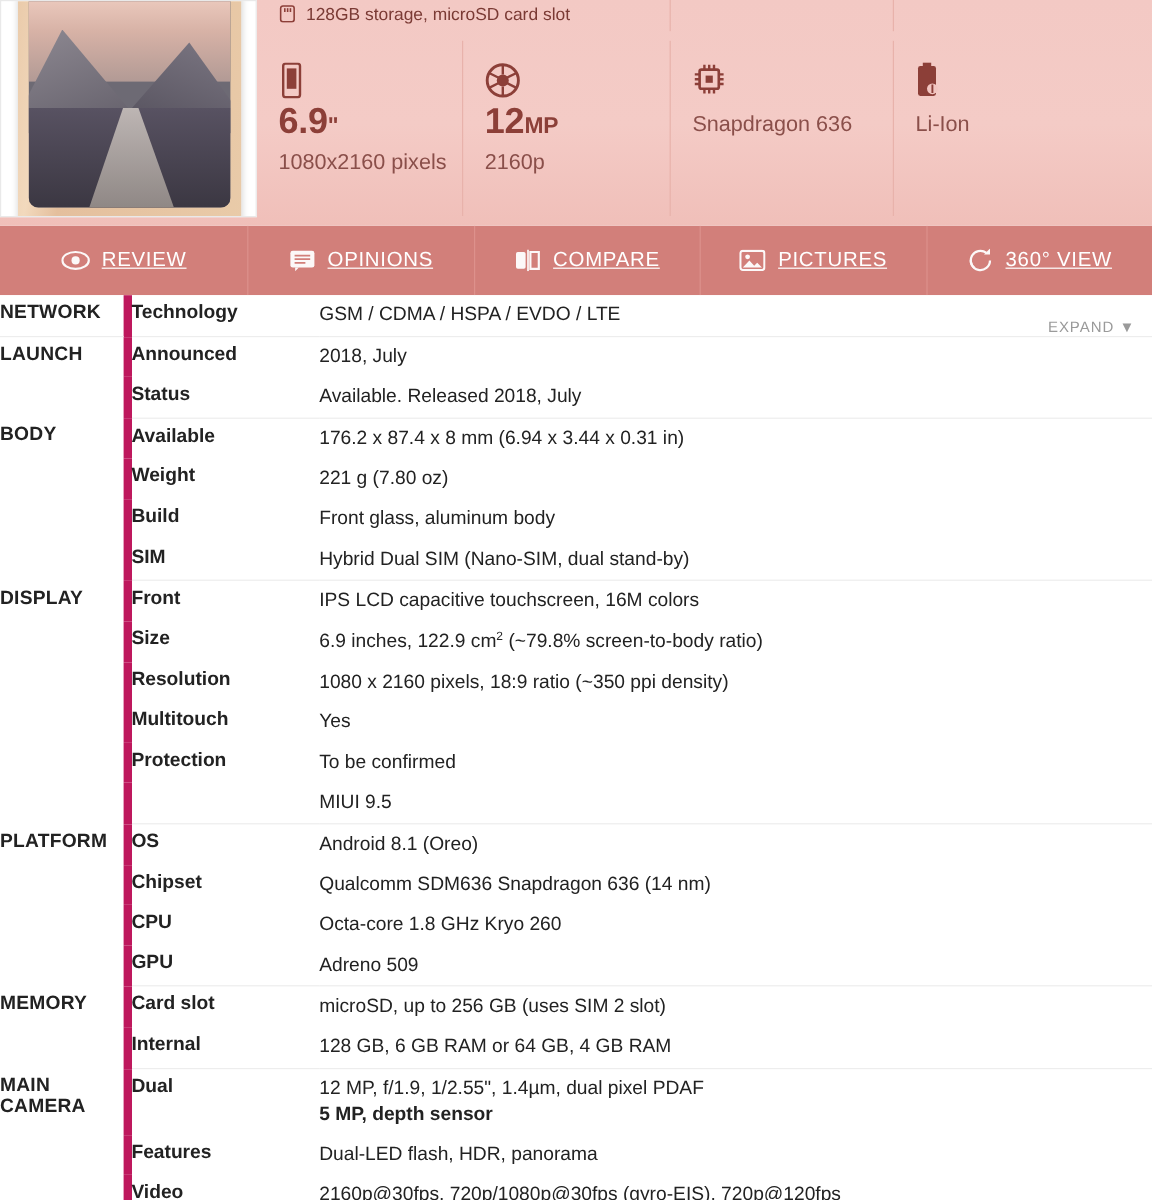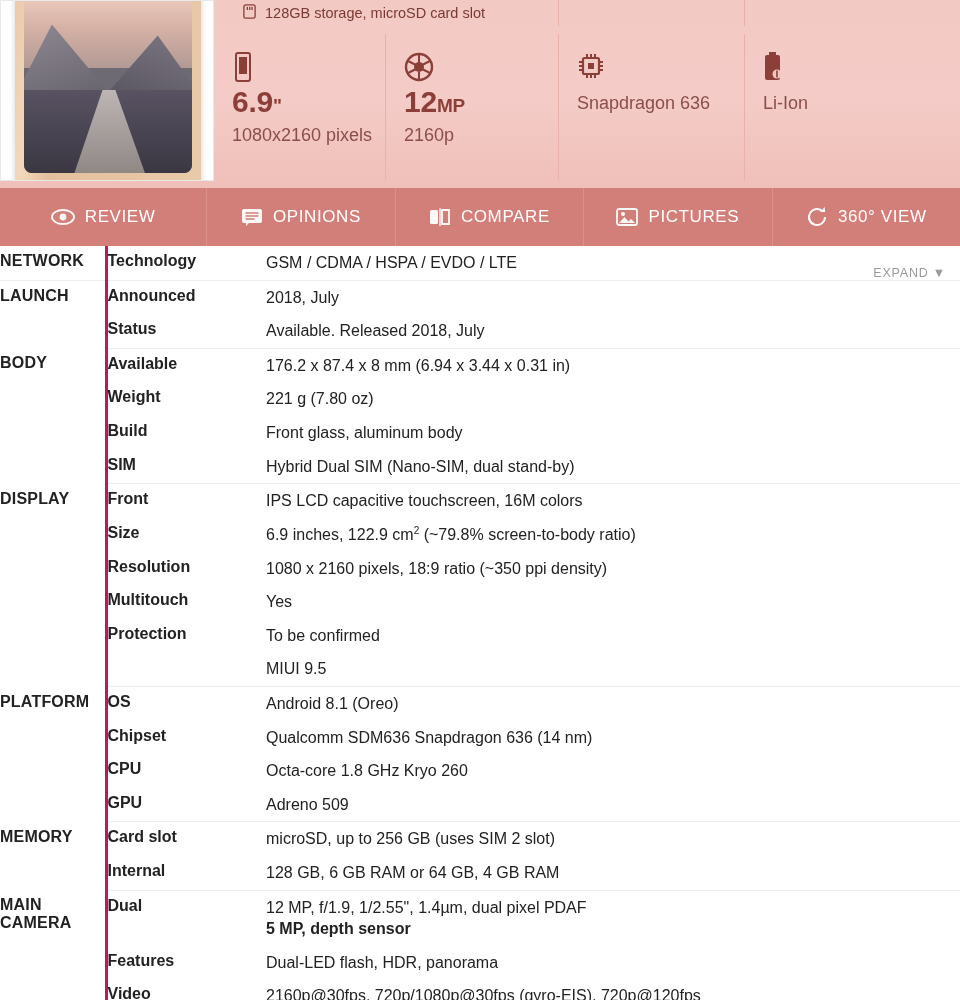--- a/index.html
+++ b/index.html
@@ -84,21 +84,21 @@
   }
   .spec-top-row {
     position: absolute;
     left: 0; top: 0; right: 0; height: 26px;
     display: flex;
   }
   .spec-top-cell {
     display: flex; align-items: center; gap: 8px;
     color: #7a3a34;
     font-size: 14.5px;
-    padding-left: 28px;
+    padding-left: 18px;
     overflow: hidden;
     white-space: nowrap;
   }
   .spec-top-cell.c1 { width: 345px; border-right: 1px solid #e8b2ab; }
   .spec-top-cell.c2 { width: 186px; border-right: 1px solid #e8b2ab; color:#d79e98; }
   .spec-top-cell.c3 { width: 186px; color:#d79e98; }
   .spec-top-cell .ico { font-size: 13px; }
 
   .spec-cols {
     position: absolute;
@@ -151,20 +151,21 @@
     display: flex;
     align-items: center;
     justify-content: center;
     gap: 10px;
     color: #ffffff;
     font-size: 17px;
     letter-spacing: .6px;
     height: 58px;
     border-right: 1px solid #dd918c;
     cursor: pointer;
+    text-decoration: underline;
   }
   .nav-item:last-child { border-right: none; }
   .nav-item.first { flex: 1.1; }
   .nav-item svg { display: block; opacity: .95; }
 
   
   .table-wrap {
     width: 960px;
     position: relative;
     background: #fff;
@@ -182,21 +183,21 @@
   }
   td.cat {
     width: 106px;
     color: #e1251b;
     font-size: 19px;
     font-weight: bold;
     padding-left: 6px;
     padding-top: 8px;
     line-height: 1.12;
     letter-spacing: .2px;
-    border-right: 3px solid #be185d;
+    border-right: 7px solid #be185d;
   }
   td.key {
     width: 160px;
     color: #444;
     font-weight: bold;
     font-size: 16px;
     padding-left: 14px;
   }
   td.val {
     color: #222;

